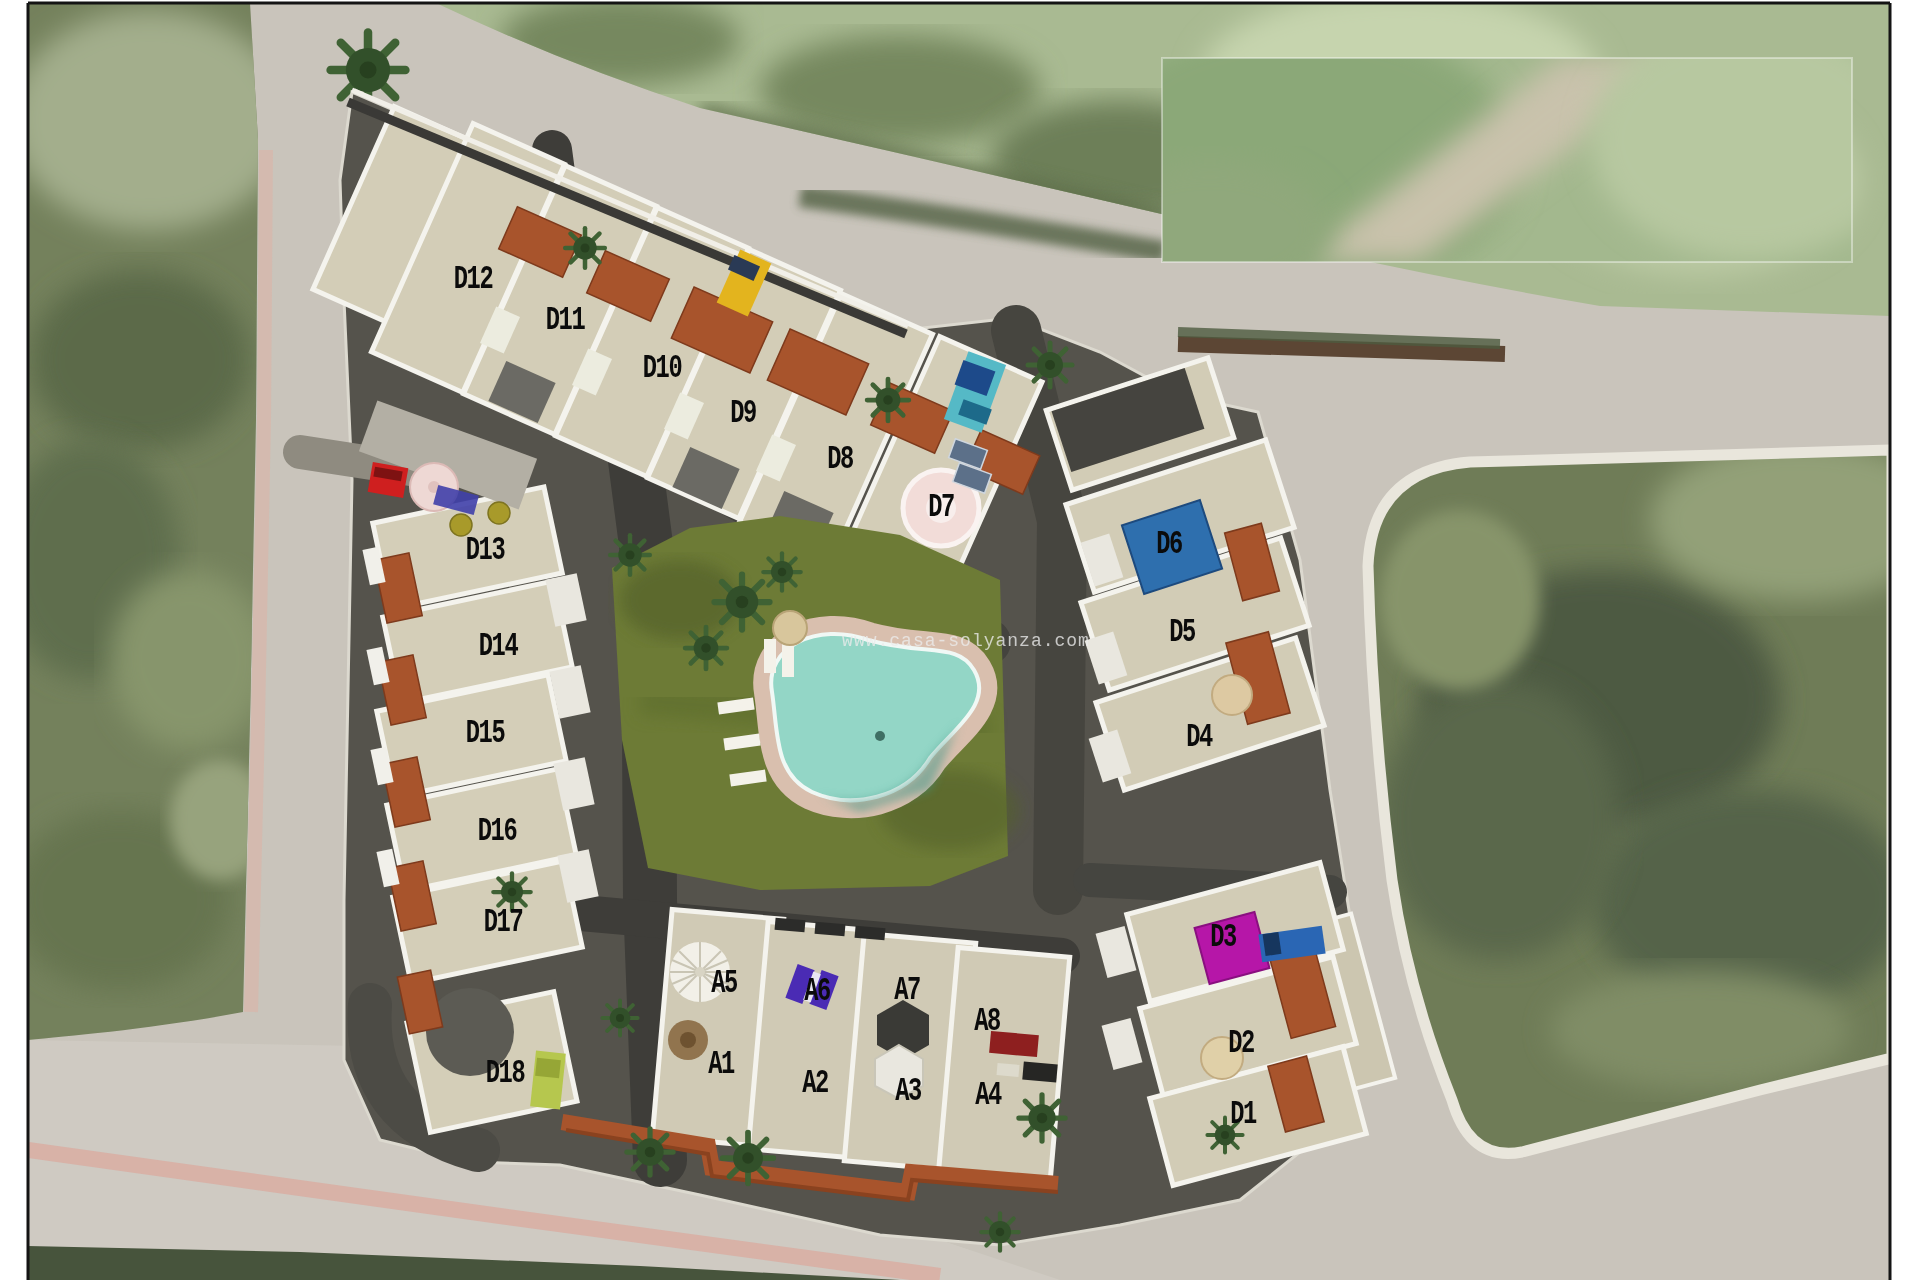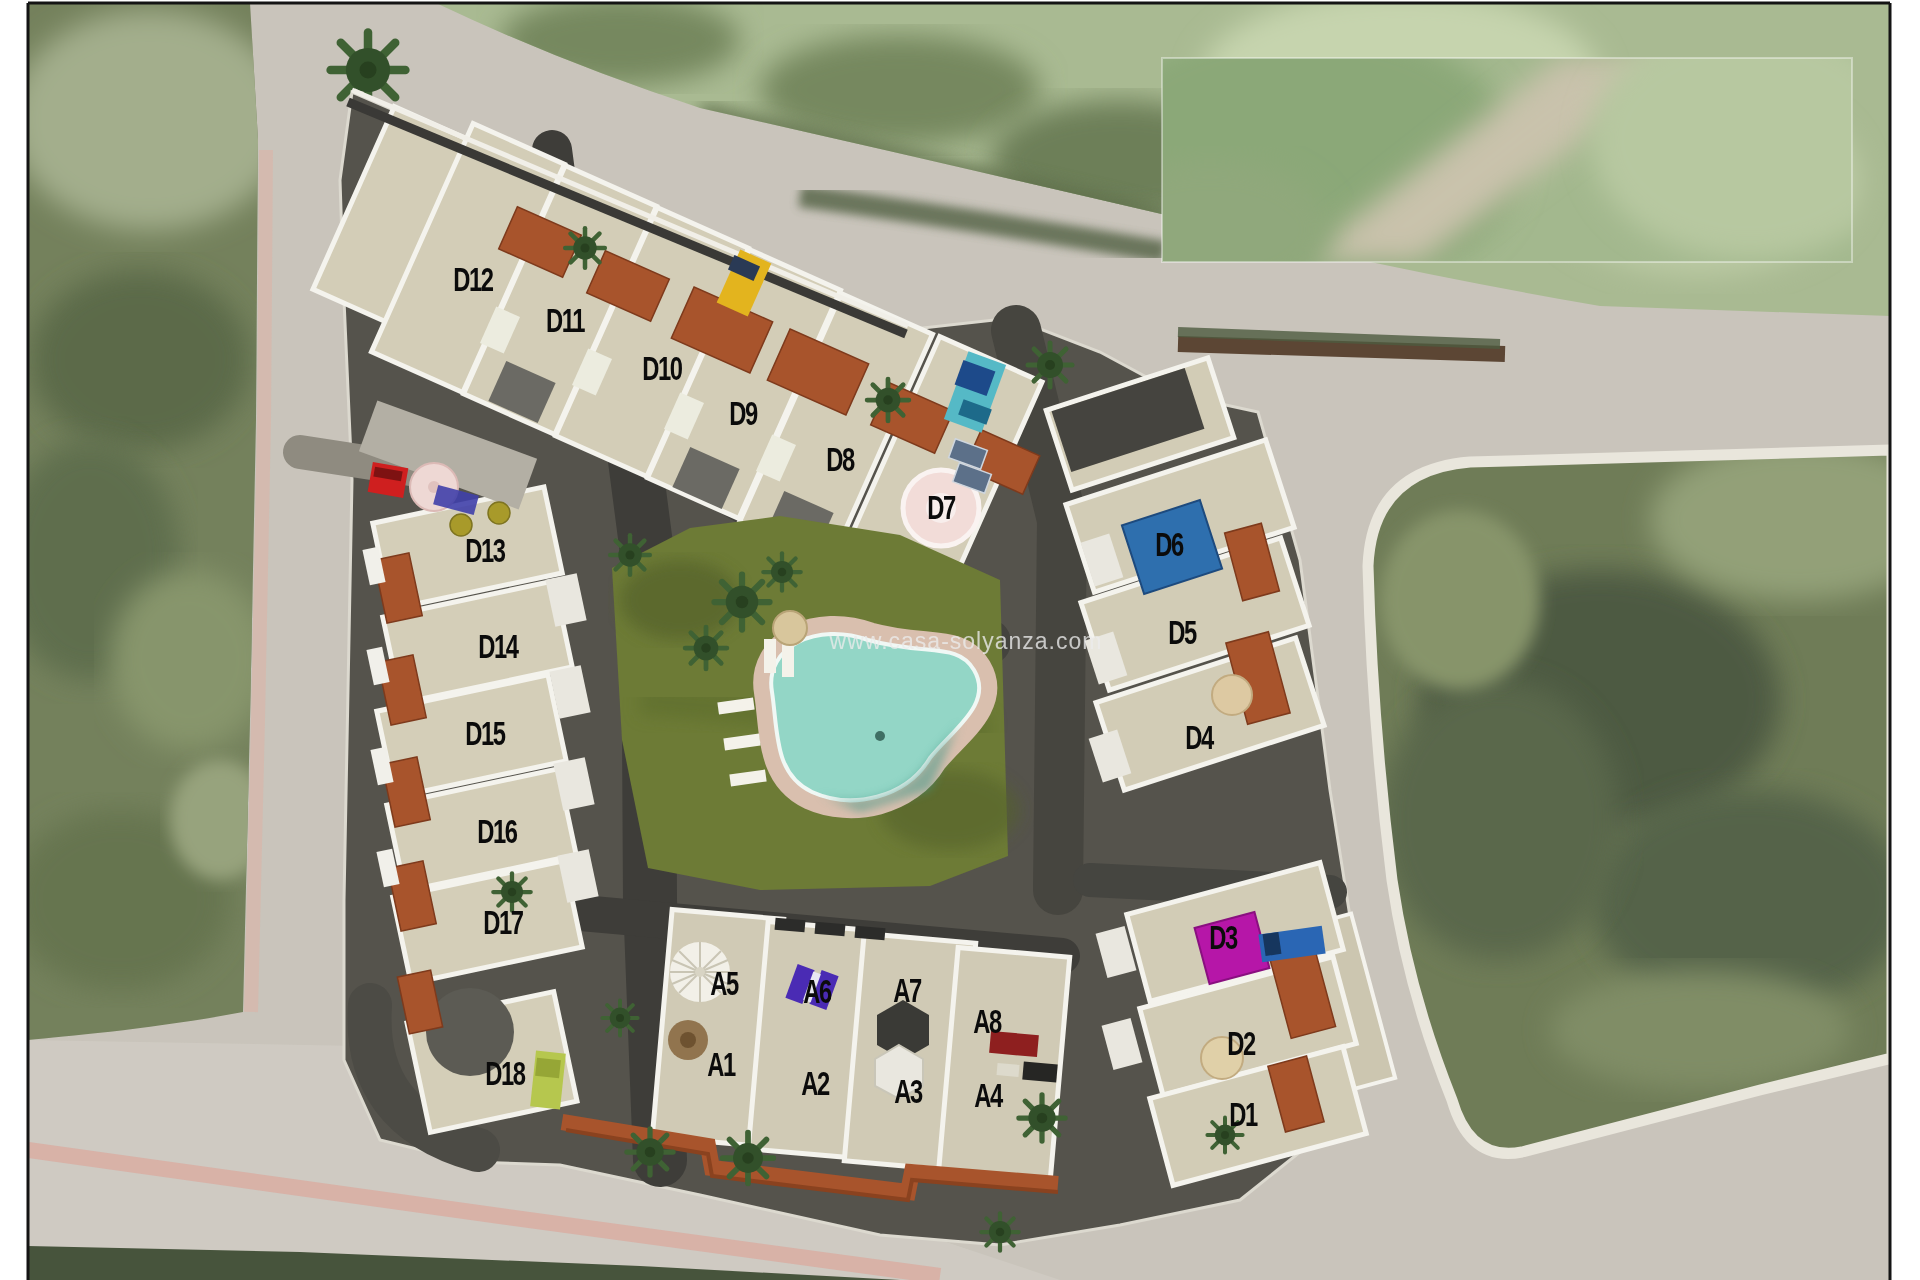--- a/index.html
+++ b/index.html
@@ -1,28 +1,28 @@
 <!DOCTYPE html>
 <html><head>
 <meta charset="utf-8">
 <style>
   html,body{margin:0;padding:0;background:#ffffff;font-family:"Liberation Sans",sans-serif;}
   .stage{position:relative;width:1920px;height:1280px;background:#ffffff;overflow:hidden;}
   svg.scene{position:absolute;left:0;top:0;width:1920px;height:1280px;}
-  .labels{position:absolute;left:0;top:0;width:1920px;height:1280px;pointer-events:none;}
+  .labels{position:absolute;left:0;top:0;width:1920px;height:1280px;pointer-events:none;font-family:Liberation Mono, monospace;}
   .ul{
     position:absolute;
     transform:translate(-50%,-50%) scaleX(.72);
     font-weight:700;font-size:33px;letter-spacing:-2px;
     color:#0b0b0b;white-space:nowrap;line-height:1;
   }
   .wm{
     position:absolute;left:966px;top:641px;
     transform:translate(-50%,-50%);
-    font-size:23px;color:#ececec;opacity:.78;letter-spacing:1px;white-space:nowrap;
+    font-size:18px;color:#ececec;opacity:.78;letter-spacing:1px;white-space:nowrap;
   }
 </style>
 </head>
 <body>
 
 <div class="stage">
 
 <svg class="scene" viewBox="0 0 1920 1280">
   <defs>
     <clipPath id="inner">

